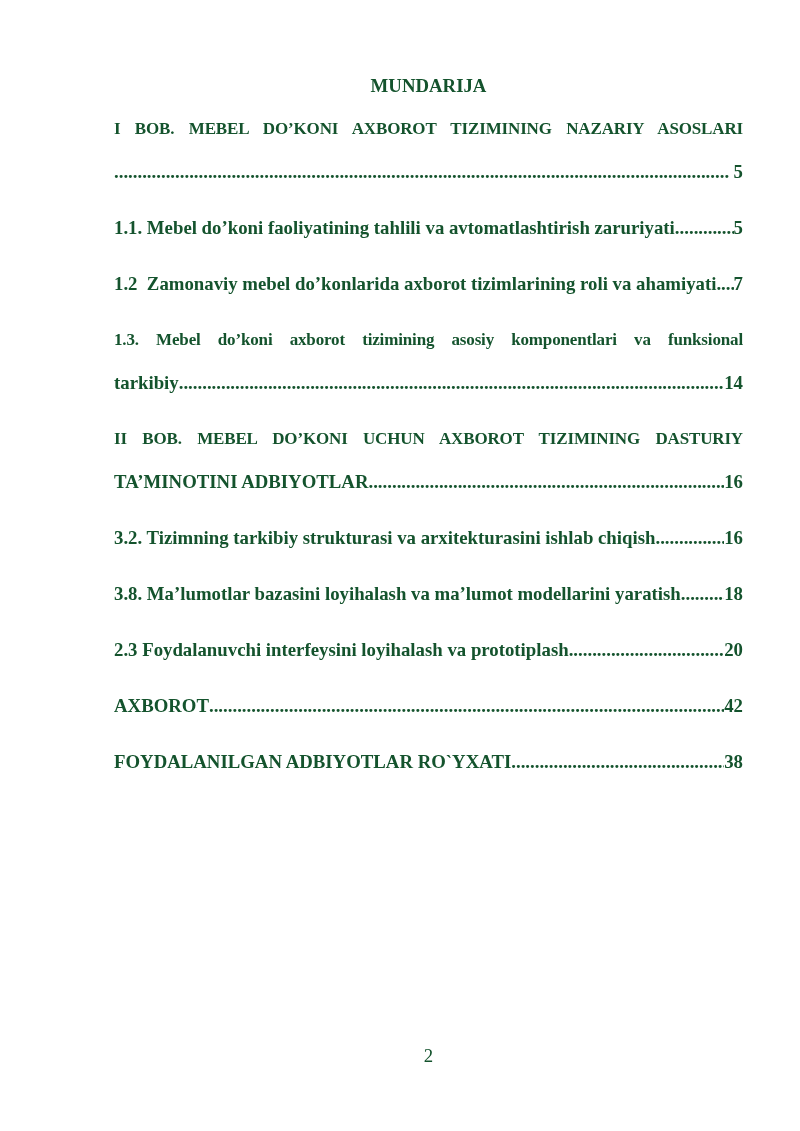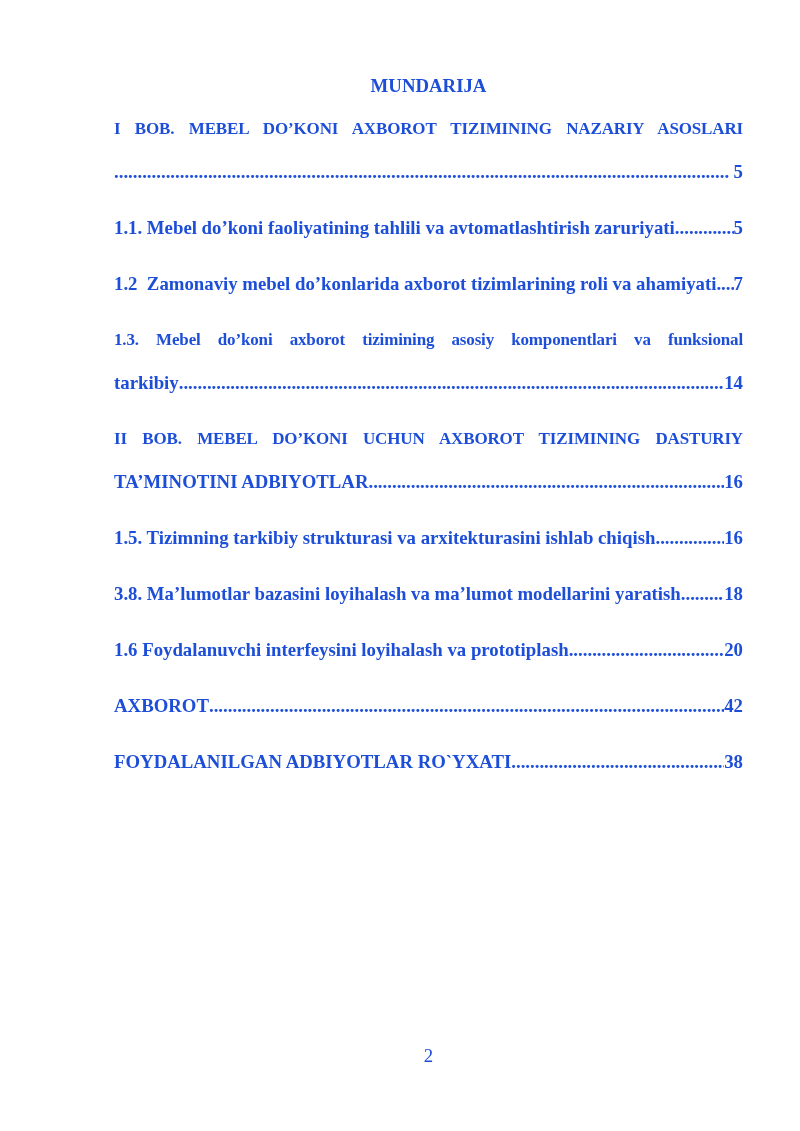--- a/index.html
+++ b/index.html
@@ -8,21 +8,21 @@
     background: #ffffff;
   }
   .page {
     position: relative;
     width: 800px;
     height: 1131px;
     background: #ffffff;
     box-sizing: border-box;
     padding: 64px 57px 0 114px;
     font-family: "Liberation Serif", "DejaVu Serif", serif;
-    color: #1d4ed8;
+    color: #14532d;
     overflow: hidden;
   }
   .toc-title {
     font-size: 18.8px;
     font-weight: bold;
     line-height: 43px;
     text-align: center;
   }
   
   .toc-row {
@@ -101,33 +101,33 @@
   </div>
 
   <div class="toc-row-justify">II BOB. MEBEL DO’KONI UCHUN AXBOROT TIZIMINING DASTURIY</div>
   <div class="toc-row para-end">
     <span class="toc-text">TA’MINOTINI ADBIYOTLAR</span>
     <span class="leader">..........................................................................................................................................................</span>
     <span class="pagenum">16</span>
   </div>
 
   <div class="toc-row para-end">
-    <span class="toc-text">1.5. Tizimning tarkibiy strukturasi va arxitekturasini ishlab chiqish</span>
+    <span class="toc-text">3.2. Tizimning tarkibiy strukturasi va arxitekturasini ishlab chiqish</span>
     <span class="leader">..........................................................................................................................................................</span>
     <span class="pagenum">16</span>
   </div>
 
   <div class="toc-row para-end">
     <span class="toc-text">3.8. Ma’lumotlar bazasini loyihalash va ma’lumot modellarini yaratish</span>
     <span class="leader">..........................................................................................................................................................</span>
     <span class="pagenum">18</span>
   </div>
 
   <div class="toc-row para-end">
-    <span class="toc-text">1.6 Foydalanuvchi interfeysini loyihalash va prototiplash</span>
+    <span class="toc-text">2.3 Foydalanuvchi interfeysini loyihalash va prototiplash</span>
     <span class="leader">..........................................................................................................................................................</span>
     <span class="pagenum">20</span>
   </div>
 
   <div class="toc-row para-end">
     <span class="toc-text">AXBOROT</span>
     <span class="leader">..........................................................................................................................................................</span>
     <span class="pagenum">42</span>
   </div>
 

